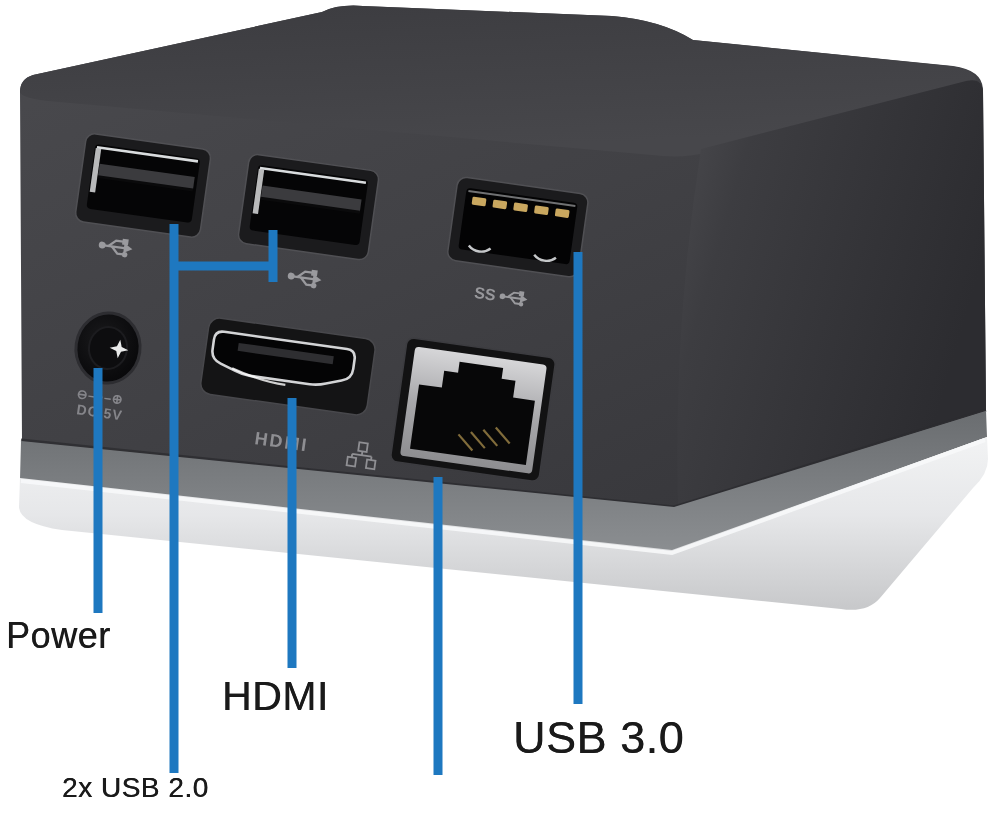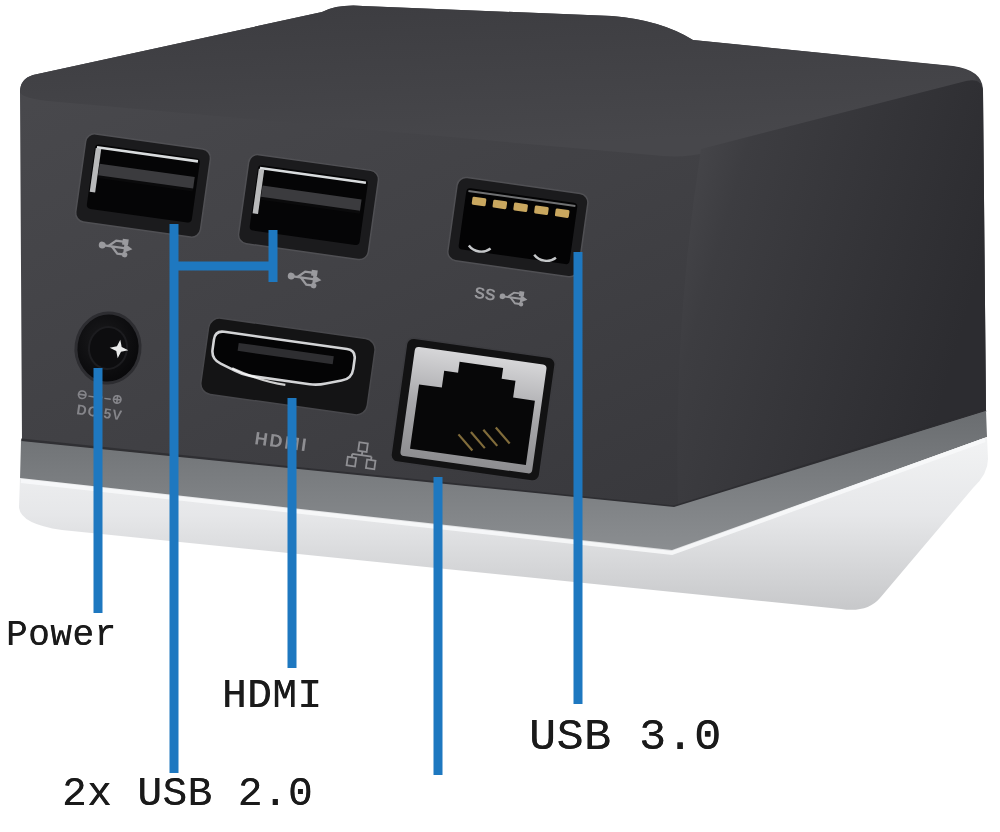--- a/index.html
+++ b/index.html
@@ -5,27 +5,26 @@
   html,body{margin:0;padding:0;background:#ffffff;}
   .stage{
     position:relative;width:1000px;height:832px;background:#ffffff;
     font-family:"Liberation Sans",sans-serif;overflow:hidden;
   }
   .device-svg{position:absolute;left:0;top:0;}
   .callout{
     position:absolute;color:#1a1a1a;line-height:1;white-space:nowrap;
     letter-spacing:0.5px;
     text-shadow:0.35px 0 0 #1a1a1a;
-    font-family:Liberation Mono, monospace;
   }
   .callout.power{left:6px;top:618px;font-size:36px;}
   .callout.hdmi{left:222px;top:676px;font-size:41px;}
-  .callout.usb2{left:62px;top:774px;font-size:41px;}
+  .callout.usb2{left:62px;top:774px;font-size:28px;}
   .callout.lan{left:387px;top:788px;font-size:43px;}
-  .callout.usb3{left:513px;top:715px;font-size:45px;margin-left:16px;}
+  .callout.usb3{left:513px;top:715px;font-size:45px;}
 </style>
 </head>
 <body>
 
 <div class="stage">
 
   <svg class="device-svg" width="1000" height="832" viewBox="0 0 1000 832">
     <defs>
       <linearGradient id="gFront" x1="0" y1="0" x2="0.9" y2="1">
         <stop offset="0" stop-color="#4a4a4e"></stop>

